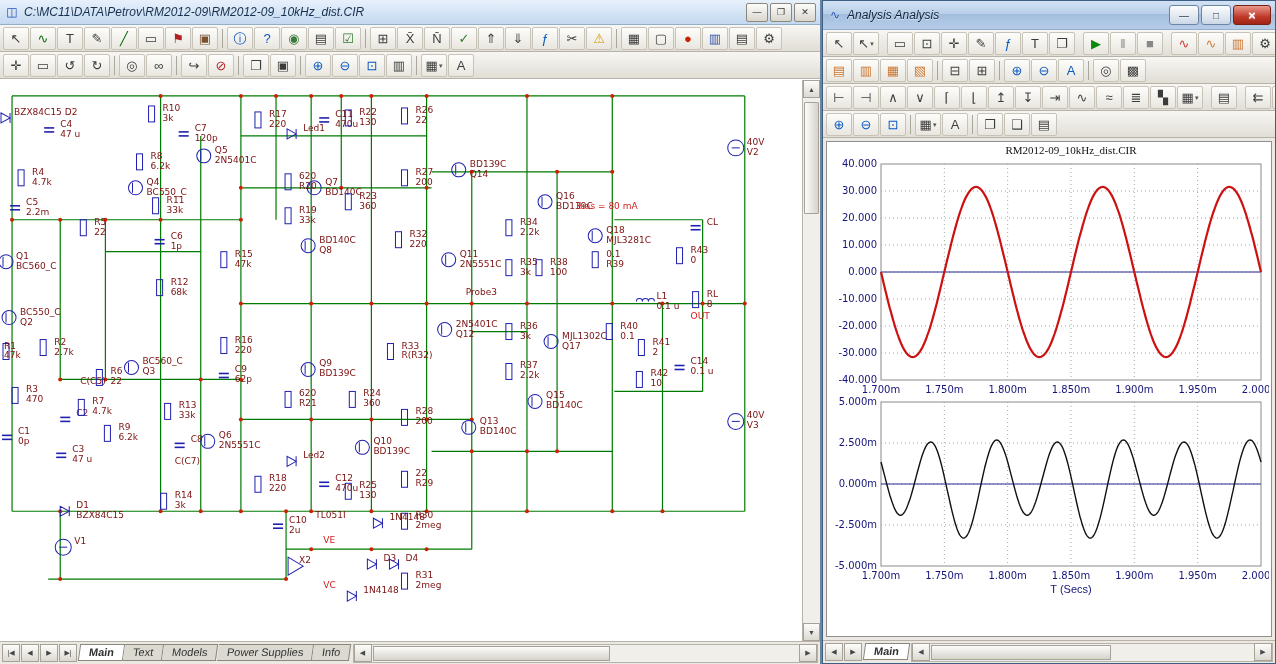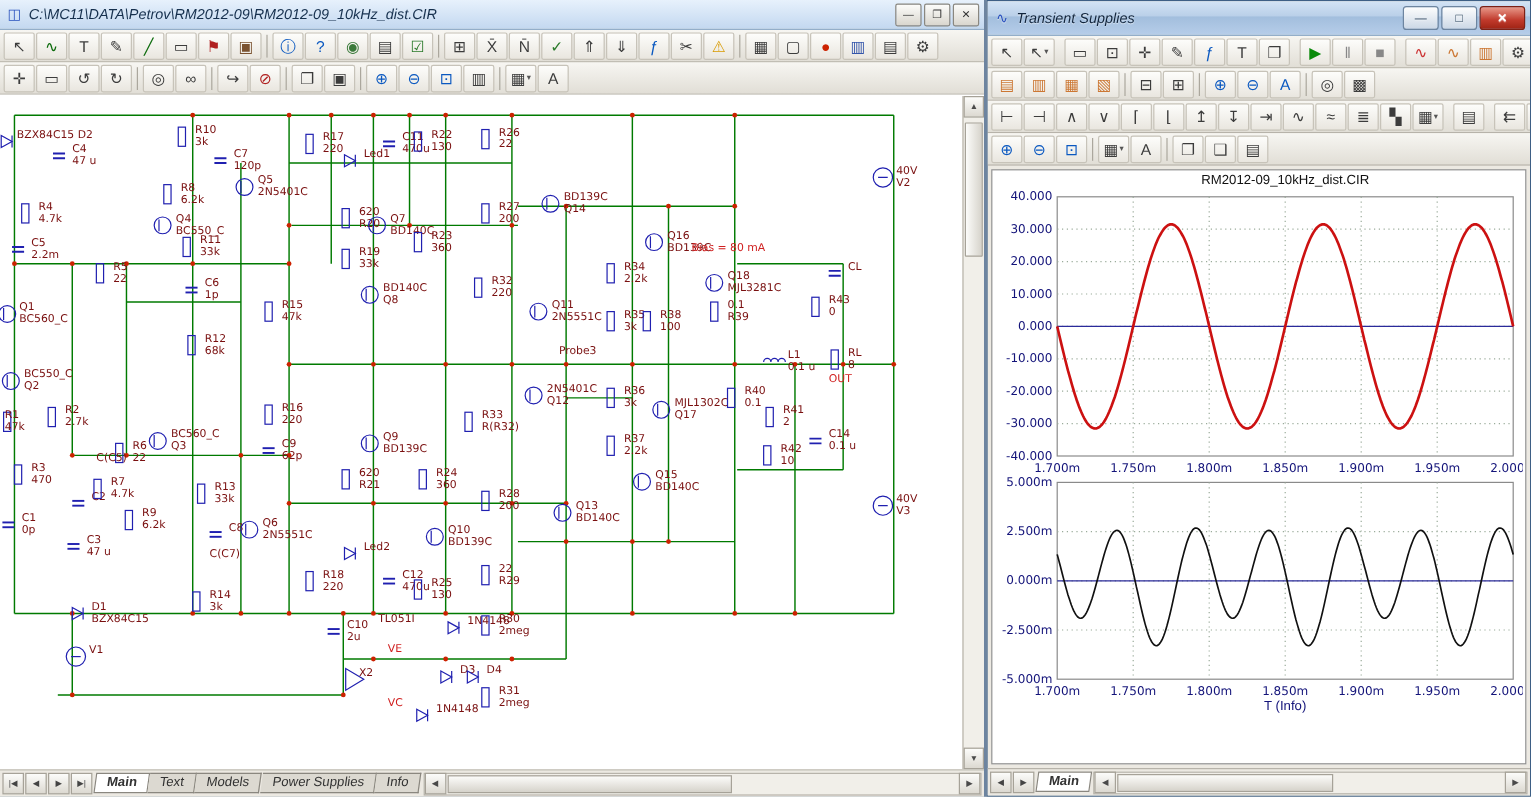--- a/index.html
+++ b/index.html
@@ -66,21 +66,21 @@
   .hscroll{flex:1;display:flex;align-items:center;height:17px;background:#f1efe9;
     border:1px solid #b7b3aa;}
   .htrack{flex:1;position:relative;height:100%;}
   .hthumb{position:absolute;left:1px;top:1px;height:13px;width:55%;
     background:linear-gradient(#fcfcfa,#d6d3cb);border:1px solid #a6a298;}
 
   
   #charts{flex:1;margin:3px;background:#ffffff;border:1px solid #8f8f8f;
     padding:2px 2px 0 2px;display:flex;flex-direction:column;overflow:hidden;}
   .plot-title{height:15px;flex:0 0 15px;text-align:center;padding-left:44px;
-    font-size:11px;color:#111;}
+    font-size:11px;color:#111;font-family:Liberation Serif, serif;}
   .legend{margin-left:54px;font-size:11px;height:15px;flex:0 0 15px;color:#111;}
   .legend.red{color:#cc0000;text-decoration:underline;}
   .xlabel{text-align:center;padding-left:44px;font-size:11px;color:#14147a;height:16px;}
   svg{display:block;}
 </style>
 </head>
 <body>
 
 <div id="app">
 
@@ -864,21 +864,21 @@
           <div class="hthumb"></div>
         </div>
         <div class="sbtn">▶</div>
       </div>
     </div>
   </section>
 
   <section id="right-window">
     <div class="titlebar aero">
       <span class="wicon">∿</span>
-      <span class="wtitle">Transient Supplies</span>
+      <span class="wtitle">Analysis Analysis</span>
       <span class="wbtns" id="rwbtns">
           <div class="aero-btn">—</div>
           <div class="aero-btn">□</div>
           <div class="aero-btn close">✕</div>
         </span>
     </div>
     <div class="toolbar" id="rt1">
         <div class="tbtn">
           <span>↖</span>
         </div>
@@ -1107,21 +1107,21 @@
           <line x1="52" y1="46" x2="432" y2="46" stroke="#9aab9a" stroke-dasharray="1,3"></line>
           <text x="48" y="49" text-anchor="end" font-size="10" fill="#14147a" font-family="DejaVu Sans, sans-serif">2.500m</text>
           <line x1="52" y1="87" x2="432" y2="87" stroke="#9aab9a" stroke-dasharray="1,3"></line>
           <text x="48" y="90" text-anchor="end" font-size="10" fill="#14147a" font-family="DejaVu Sans, sans-serif">0.000m</text>
           <line x1="52" y1="128" x2="432" y2="128" stroke="#9aab9a" stroke-dasharray="1,3"></line>
           <text x="48" y="131" text-anchor="end" font-size="10" fill="#14147a" font-family="DejaVu Sans, sans-serif">-2.500m</text>
           <text x="48" y="172" text-anchor="end" font-size="10" fill="#14147a" font-family="DejaVu Sans, sans-serif">-5.000m</text>
           <line x1="52" y1="87" x2="432" y2="87" stroke="#2a2a9a" stroke-width="1"></line>
           <polyline points="52.0,65.0 52.9,68.3 53.8,71.7 54.7,75.1 55.6,78.6 56.5,82.1 57.4,85.6 58.3,89.0 59.2,92.4 60.1,95.6 61.0,98.8 62.0,101.7 62.9,104.5 63.8,107.1 64.7,109.5 65.6,111.6 66.5,113.4 67.4,115.0 68.3,116.2 69.2,117.2 70.1,117.8 71.0,118.2 71.9,118.2 72.8,117.9 73.7,117.2 74.6,116.3 75.5,115.1 76.4,113.5 77.3,111.7 78.2,109.6 79.1,107.3 80.0,104.8 81.0,102.0 81.9,99.1 82.8,96.0 83.7,92.8 84.6,89.5 85.5,86.1 86.4,82.7 87.3,79.2 88.2,75.8 89.1,72.5 90.0,69.2 90.9,66.0 91.8,62.9 92.7,60.0 93.6,57.3 94.5,54.9 95.4,52.6 96.3,50.6 97.2,48.9 98.1,47.5 99.0,46.4 100.0,45.6 100.9,45.1 101.8,45.0 102.7,45.2 103.6,45.7 104.5,46.6 105.4,47.9 106.3,49.4 107.2,51.3 108.1,53.5 109.0,56.0 109.9,58.7 110.8,61.7 111.7,65.0 112.6,68.4 113.5,72.1 114.4,75.9 115.3,79.8 116.2,83.8 117.1,87.9 118.0,92.1 119.0,96.3 119.9,100.4 120.8,104.5 121.7,108.5 122.6,112.4 123.5,116.1 124.4,119.7 125.3,123.1 126.2,126.2 127.1,129.1 128.0,131.7 128.9,134.1 129.8,136.1 130.7,137.8 131.6,139.1 132.5,140.1 133.4,140.8 134.3,141.1 135.2,141.0 136.1,140.5 137.0,139.7 138.0,138.5 138.9,137.0 139.8,135.2 140.7,133.0 141.6,130.5 142.5,127.7 143.4,124.7 144.3,121.4 145.2,117.9 146.1,114.2 147.0,110.4 147.9,106.4 148.8,102.3 149.7,98.1 150.6,93.9 151.5,89.7 152.4,85.5 153.3,81.3 154.2,77.3 155.1,73.3 156.0,69.5 157.0,65.8 157.9,62.4 158.8,59.2 159.7,56.2 160.6,53.5 161.5,51.0 162.4,48.9 163.3,47.1 164.2,45.6 165.1,44.4 166.0,43.6 166.9,43.1 167.8,43.0 168.7,43.2 169.6,43.7 170.5,44.6 171.4,45.8 172.3,47.3 173.2,49.2 174.1,51.2 175.0,53.6 176.0,56.2 176.9,58.9 177.8,61.9 178.7,65.0 179.6,68.3 180.5,71.7 181.4,75.1 182.3,78.6 183.2,82.1 184.1,85.6 185.0,89.0 185.9,92.4 186.8,95.6 187.7,98.8 188.6,101.7 189.5,104.5 190.4,107.1 191.3,109.5 192.2,111.6 193.1,113.4 194.0,115.0 195.0,116.2 195.9,117.2 196.8,117.8 197.7,118.2 198.6,118.2 199.5,117.9 200.4,117.2 201.3,116.3 202.2,115.1 203.1,113.5 204.0,111.7 204.9,109.6 205.8,107.3 206.7,104.8 207.6,102.0 208.5,99.1 209.4,96.0 210.3,92.8 211.2,89.5 212.1,86.1 213.0,82.7 214.0,79.2 214.9,75.8 215.8,72.5 216.7,69.2 217.6,66.0 218.5,62.9 219.4,60.0 220.3,57.3 221.2,54.9 222.1,52.6 223.0,50.6 223.9,48.9 224.8,47.5 225.7,46.4 226.6,45.6 227.5,45.1 228.4,45.0 229.3,45.2 230.2,45.7 231.1,46.6 232.0,47.9 233.0,49.4 233.9,51.3 234.8,53.5 235.7,56.0 236.6,58.7 237.5,61.7 238.4,65.0 239.3,68.4 240.2,72.1 241.1,75.9 242.0,79.8 242.9,83.8 243.8,87.9 244.7,92.1 245.6,96.3 246.5,100.4 247.4,104.5 248.3,108.5 249.2,112.4 250.1,116.1 251.0,119.7 252.0,123.1 252.9,126.2 253.8,129.1 254.7,131.7 255.6,134.1 256.5,136.1 257.4,137.8 258.3,139.1 259.2,140.1 260.1,140.8 261.0,141.1 261.9,141.0 262.8,140.5 263.7,139.7 264.6,138.5 265.5,137.0 266.4,135.2 267.3,133.0 268.2,130.5 269.1,127.7 270.0,124.7 271.0,121.4 271.9,117.9 272.8,114.2 273.7,110.4 274.6,106.4 275.5,102.3 276.4,98.1 277.3,93.9 278.2,89.7 279.1,85.5 280.0,81.3 280.9,77.3 281.8,73.3 282.7,69.5 283.6,65.8 284.5,62.4 285.4,59.2 286.3,56.2 287.2,53.5 288.1,51.0 289.0,48.9 290.0,47.1 290.9,45.6 291.8,44.4 292.7,43.6 293.6,43.1 294.5,43.0 295.4,43.2 296.3,43.7 297.2,44.6 298.1,45.8 299.0,47.3 299.9,49.2 300.8,51.2 301.7,53.6 302.6,56.2 303.5,58.9 304.4,61.9 305.3,65.0 306.2,68.3 307.1,71.7 308.0,75.1 309.0,78.6 309.9,82.1 310.8,85.6 311.7,89.0 312.6,92.4 313.5,95.6 314.4,98.8 315.3,101.7 316.2,104.5 317.1,107.1 318.0,109.5 318.9,111.6 319.8,113.4 320.7,115.0 321.6,116.2 322.5,117.2 323.4,117.8 324.3,118.2 325.2,118.2 326.1,117.9 327.0,117.2 328.0,116.3 328.9,115.1 329.8,113.5 330.7,111.7 331.6,109.6 332.5,107.3 333.4,104.8 334.3,102.0 335.2,99.1 336.1,96.0 337.0,92.8 337.9,89.5 338.8,86.1 339.7,82.7 340.6,79.2 341.5,75.8 342.4,72.5 343.3,69.2 344.2,66.0 345.1,62.9 346.0,60.0 347.0,57.3 347.9,54.9 348.8,52.6 349.7,50.6 350.6,48.9 351.5,47.5 352.4,46.4 353.3,45.6 354.2,45.1 355.1,45.0 356.0,45.2 356.9,45.7 357.8,46.6 358.7,47.9 359.6,49.4 360.5,51.3 361.4,53.5 362.3,56.0 363.2,58.7 364.1,61.7 365.0,65.0 366.0,68.4 366.9,72.1 367.8,75.9 368.7,79.8 369.6,83.8 370.5,87.9 371.4,92.1 372.3,96.3 373.2,100.4 374.1,104.5 375.0,108.5 375.9,112.4 376.8,116.1 377.7,119.7 378.6,123.1 379.5,126.2 380.4,129.1 381.3,131.7 382.2,134.1 383.1,136.1 384.0,137.8 385.0,139.1 385.9,140.1 386.8,140.8 387.7,141.1 388.6,141.0 389.5,140.5 390.4,139.7 391.3,138.5 392.2,137.0 393.1,135.2 394.0,133.0 394.9,130.5 395.8,127.7 396.7,124.7 397.6,121.4 398.5,117.9 399.4,114.2 400.3,110.4 401.2,106.4 402.1,102.3 403.0,98.1 404.0,93.9 404.9,89.7 405.8,85.5 406.7,81.3 407.6,77.3 408.5,73.3 409.4,69.5 410.3,65.8 411.2,62.4 412.1,59.2 413.0,56.2 413.9,53.5 414.8,51.0 415.7,48.9 416.6,47.1 417.5,45.6 418.4,44.4 419.3,43.6 420.2,43.1 421.1,43.0 422.0,43.2 423.0,43.7 423.9,44.6 424.8,45.8 425.7,47.3 426.6,49.2 427.5,51.2 428.4,53.6 429.3,56.2 430.2,58.9 431.1,61.9 432.0,65.0" fill="none" stroke="#111111" stroke-width="1.4"></polyline>
         </svg>
-      <div class="xlabel">T (Info)</div>
+      <div class="xlabel">T (Secs)</div>
     </div>
 
     <div id="rbottom">
       <div class="nav" id="rnav">
           <div class="navbtn">◀</div>
           <div class="navbtn">▶</div>
         </div>
       <div class="tabs" id="rtabs">
           <div class="tab active">Main</div>
         </div>

